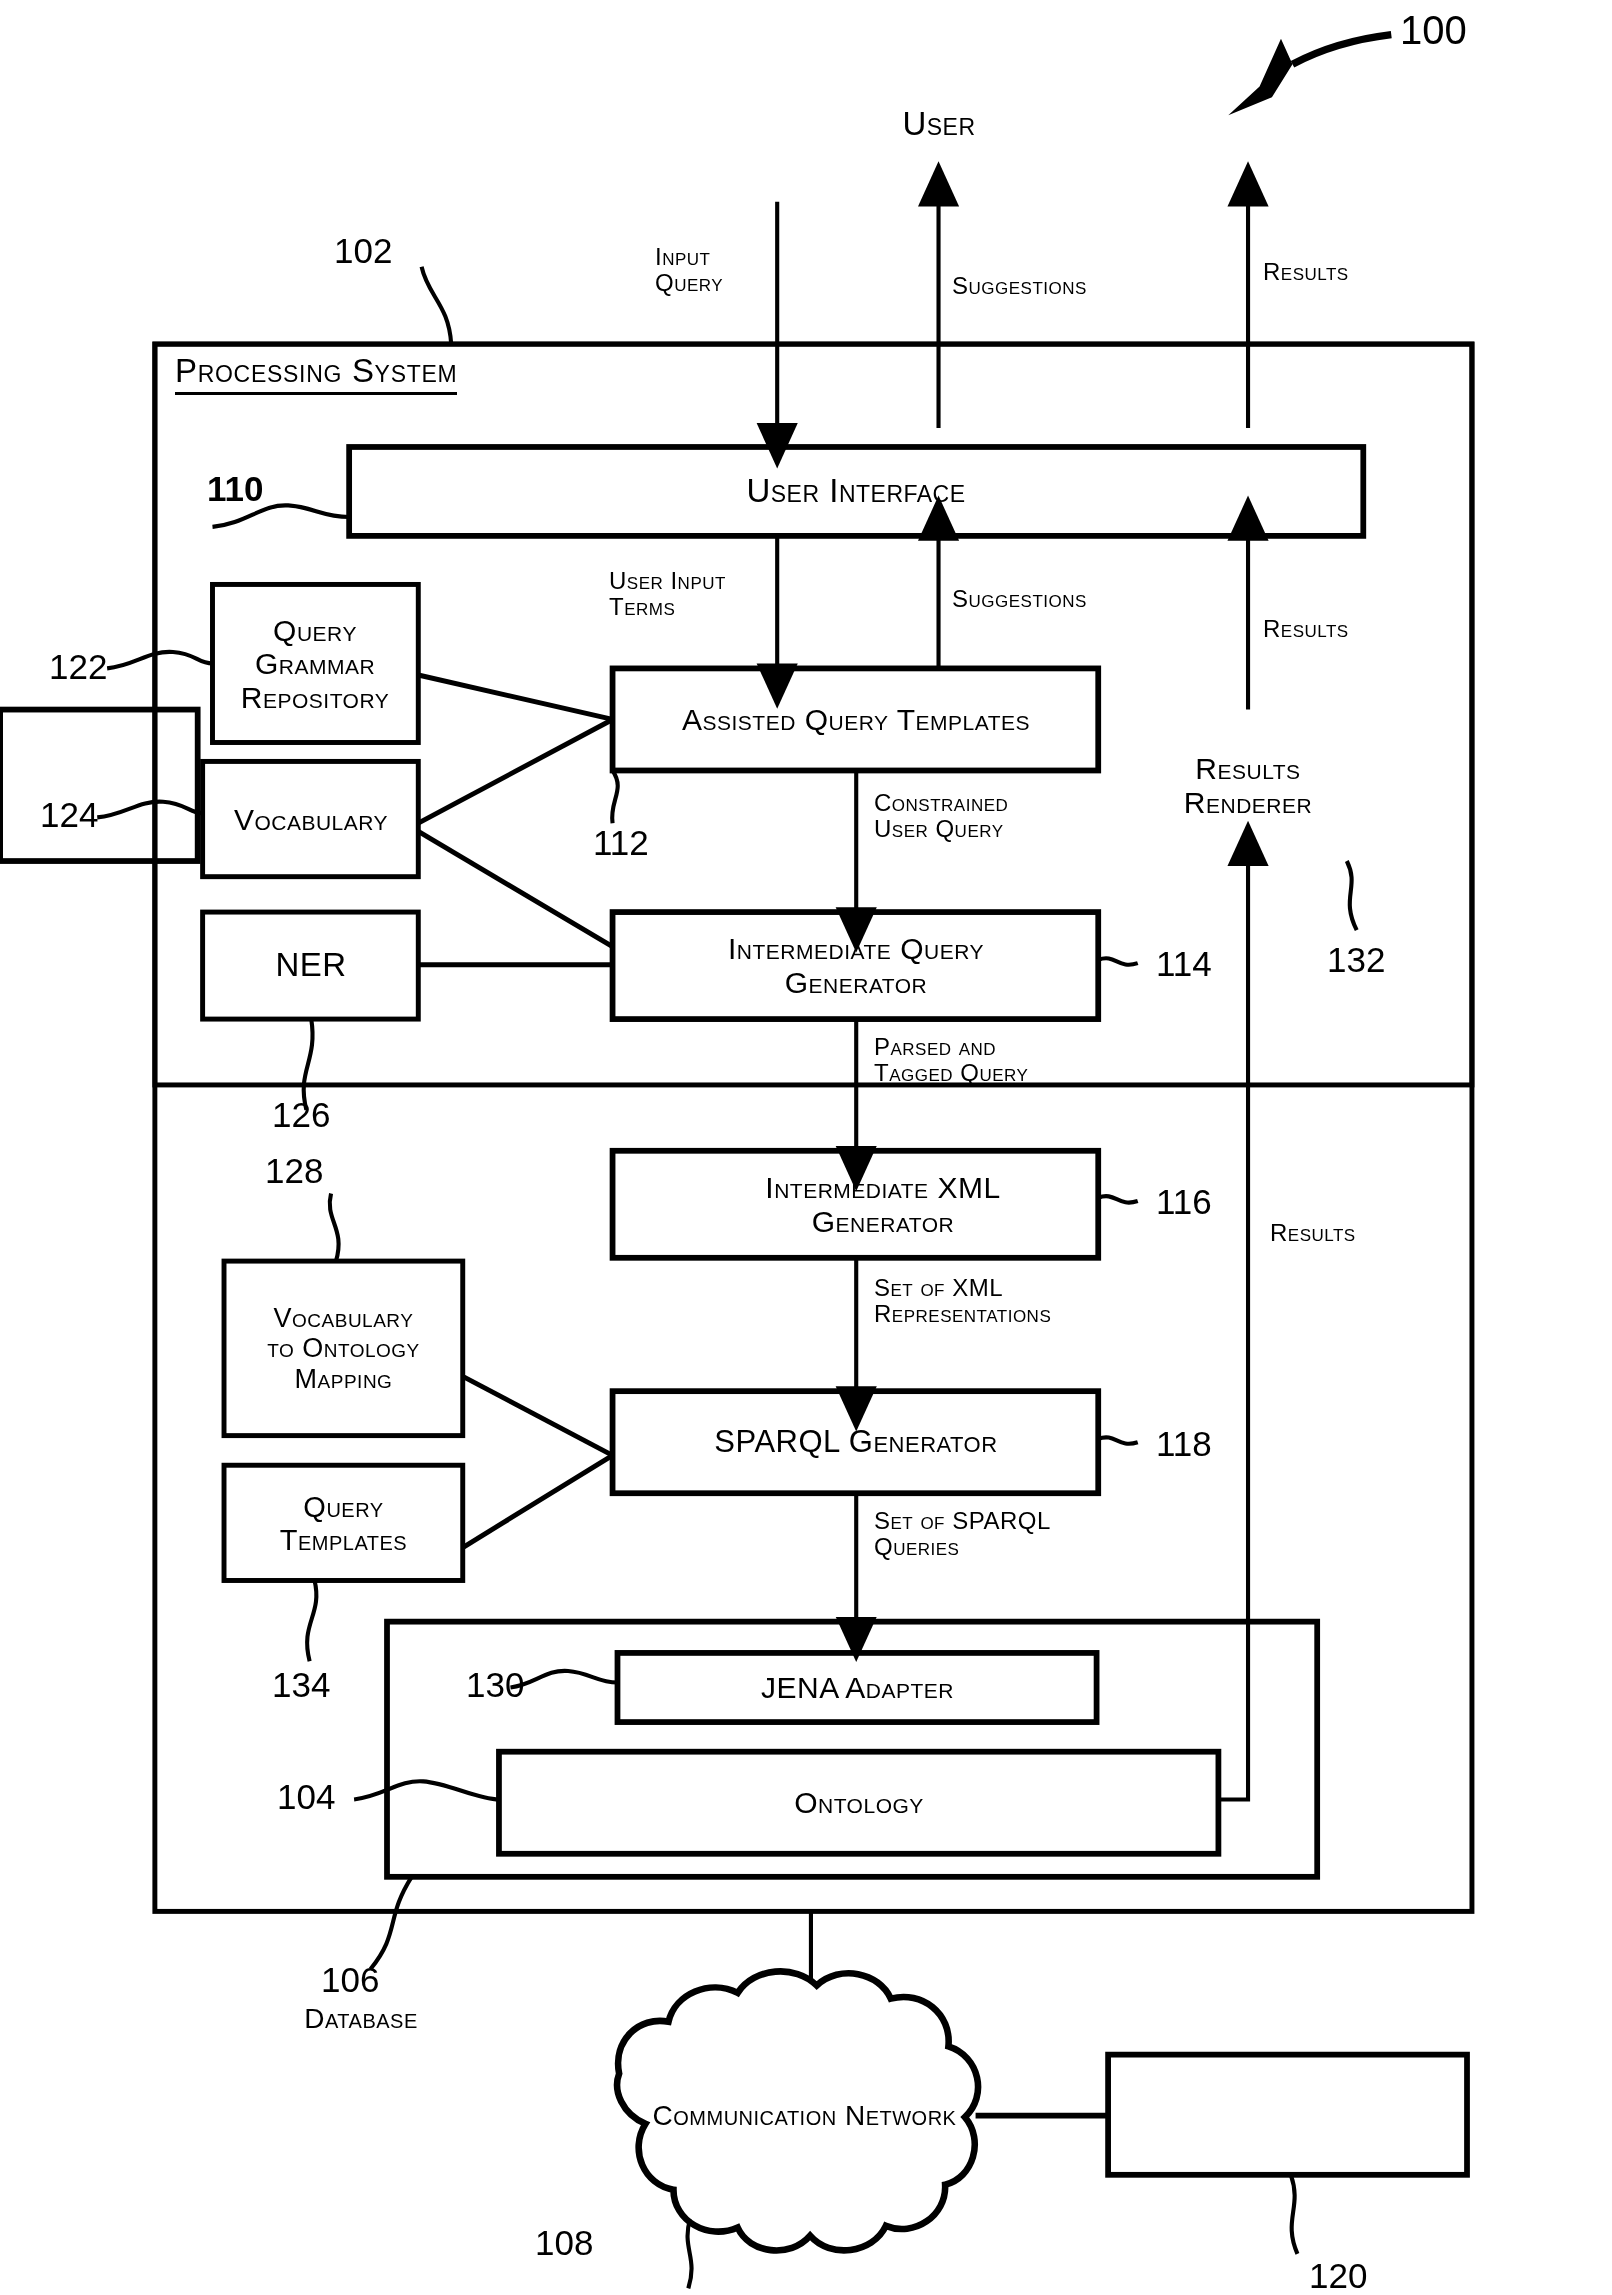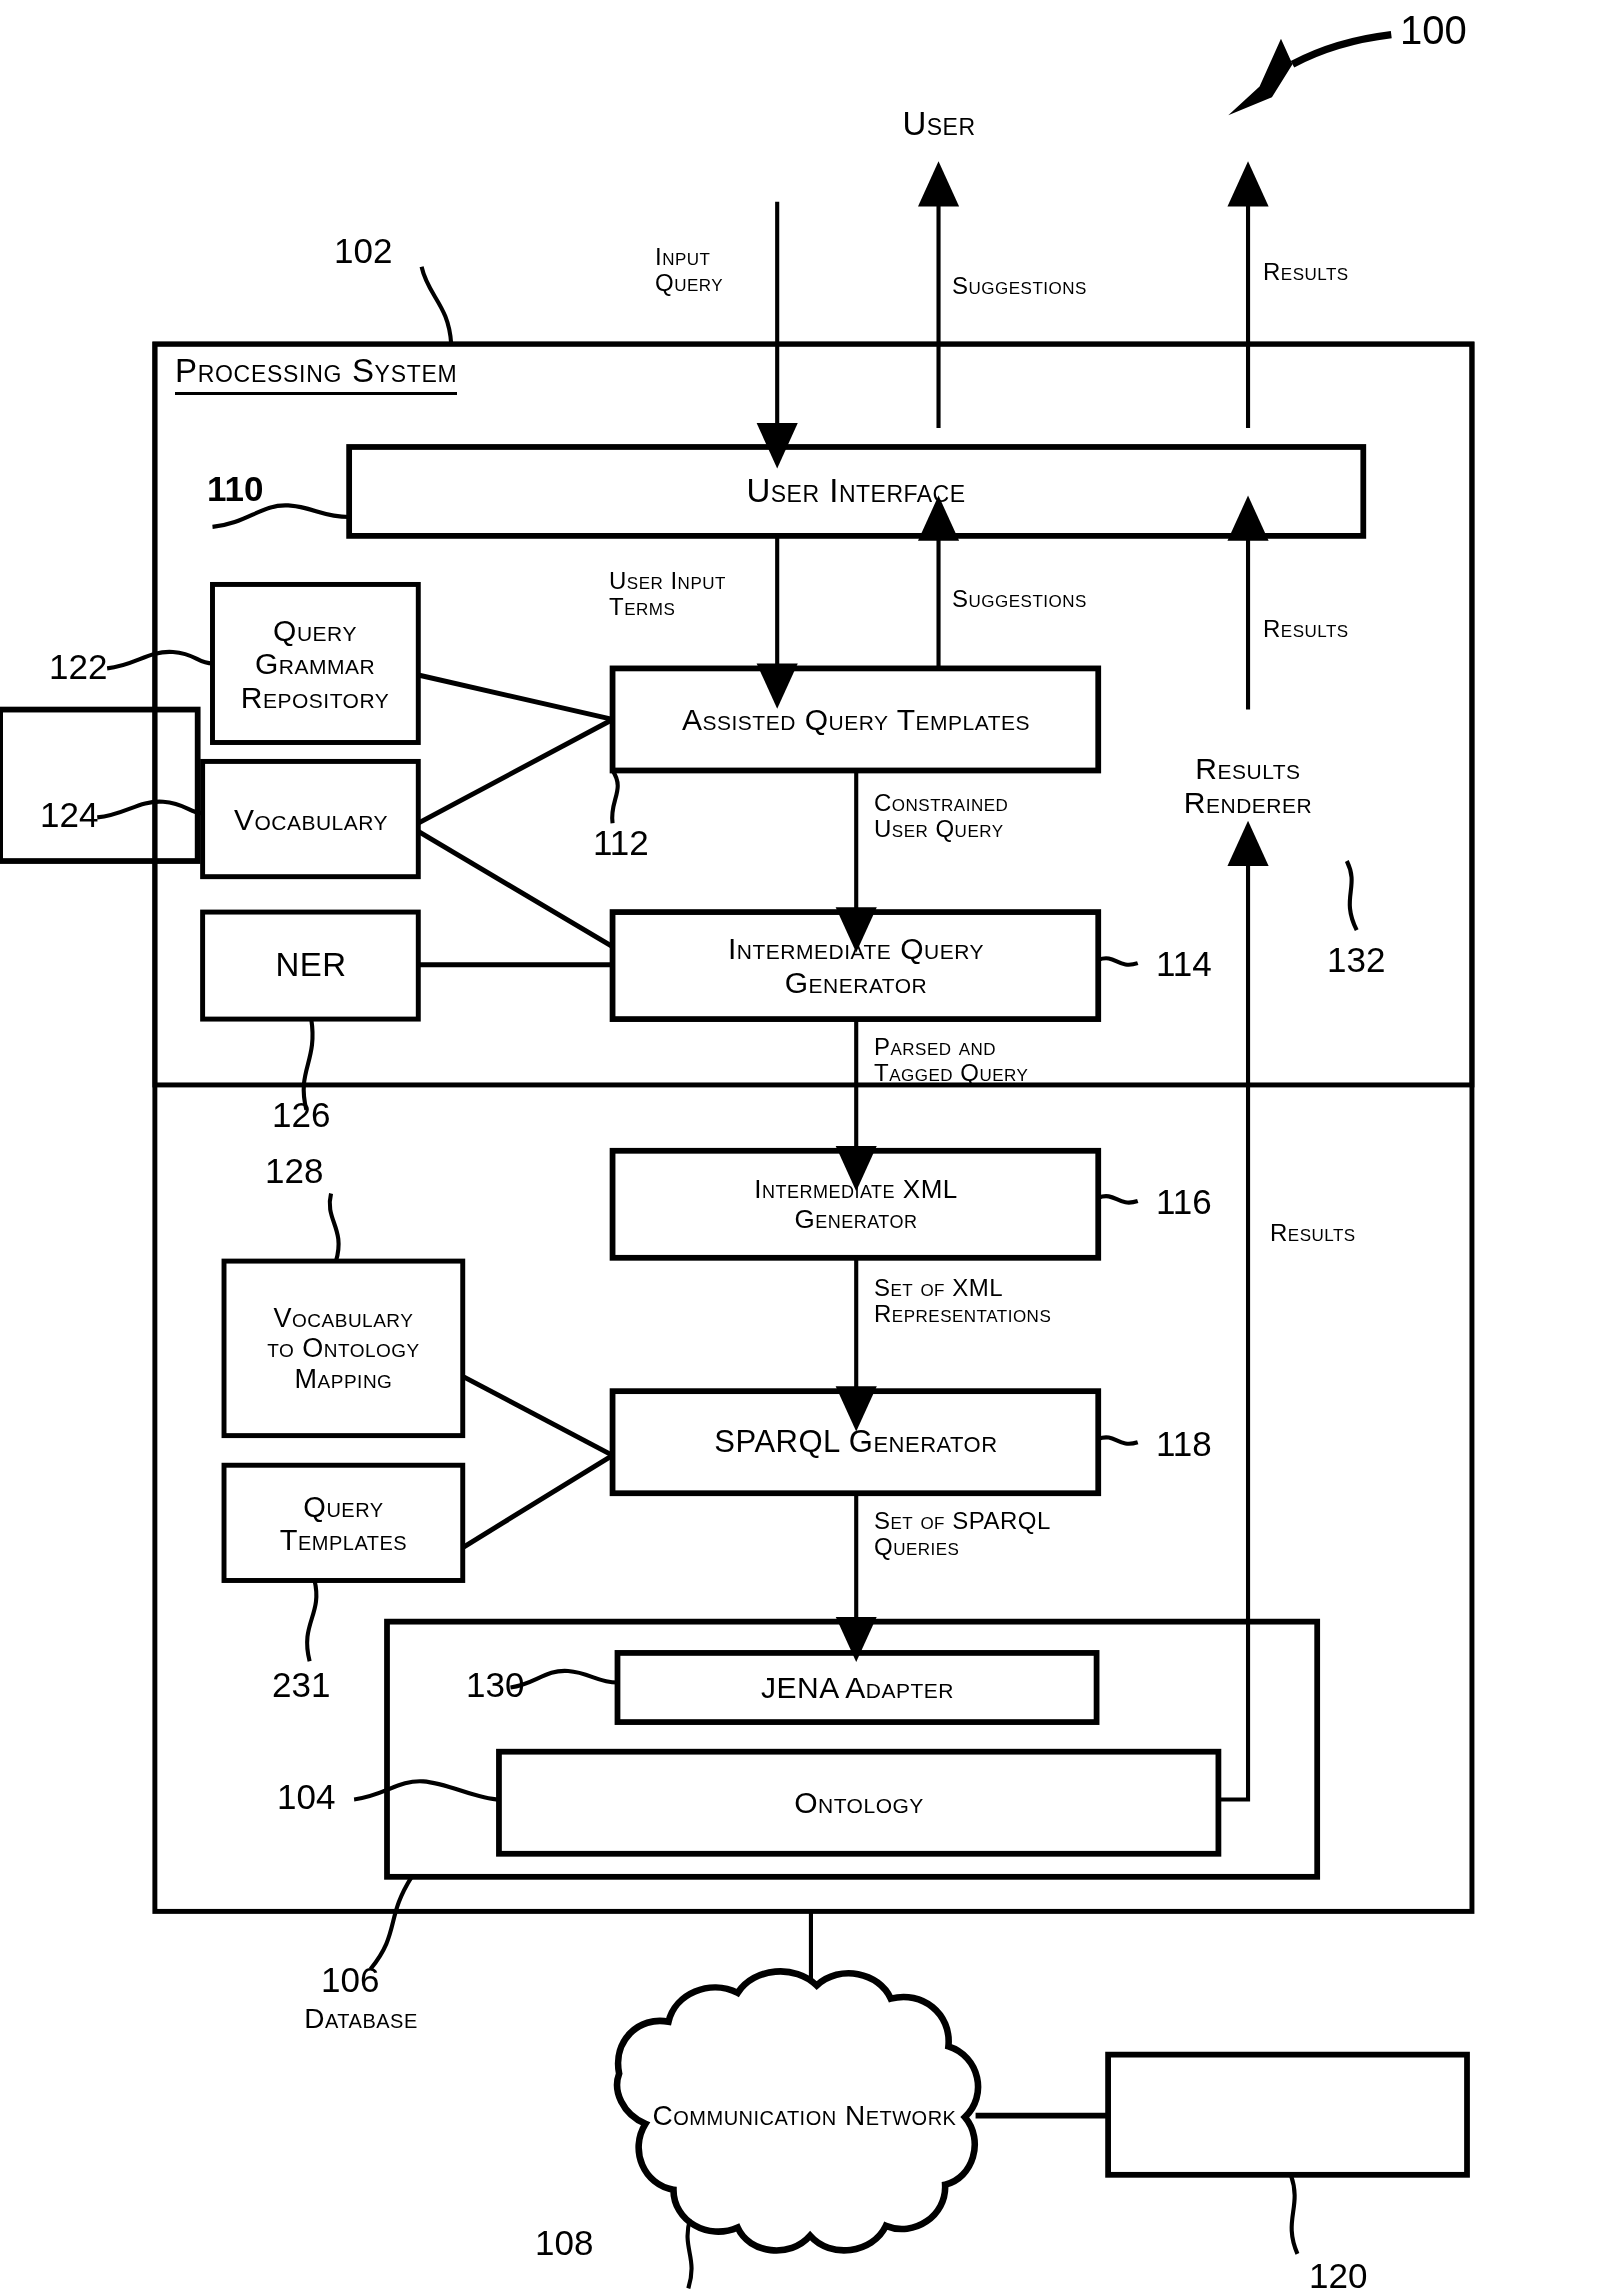--- a/index.html
+++ b/index.html
@@ -200,33 +200,33 @@
   <div class="flowlbl" style="left:874px;top:790px;width:214px;font-size:24px;text-align:left;">Constrained
 User Query</div>
 
   <div class="boxtext" style="left:613px;top:912px;width:486px;height:107px;font-size:30px;white-space:pre-line;">Intermediate Query
 Generator</div>
   <div class="lbl num" style="left:1156px;top:944px;">114</div>
 
   <div class="flowlbl" style="left:874px;top:1034px;width:231px;font-size:24px;text-align:left;">Parsed and
 Tagged Query</div>
 
-  <div class="boxtext" style="left:613px;top:1151px;width:486px;height:107px;font-size:26px;white-space:pre-line;">Intermediate XML
+  <div class="boxtext" style="left:640px;top:1151px;width:486px;height:107px;font-size:30px;white-space:pre-line;">Intermediate XML
 Generator</div>
   <div class="lbl num" style="left:1156px;top:1182px;">116</div>
 
   <div class="flowlbl" style="left:874px;top:1275px;width:247px;font-size:24px;text-align:left;">Set of XML
 Representations</div>
 
   <div class="lbl num" style="left:265px;top:1151px;">128</div>
   <div class="boxtext" style="left:224px;top:1261px;width:239px;height:175px;font-size:27px;white-space:pre-line;">Vocabulary
 to Ontology
 Mapping</div>
 
-  <div class="lbl num" style="left:272px;top:1665px;">231</div>
+  <div class="lbl num" style="left:272px;top:1665px;">134</div>
   <div class="boxtext" style="left:224px;top:1466px;width:239px;height:115px;font-size:29px;white-space:pre-line;">Query
 Templates</div>
 
   <div class="boxtext" style="left:613px;top:1391px;width:486px;height:102px;font-size:31px;">SPARQL Generator</div>
   <div class="lbl num" style="left:1156px;top:1424px;">118</div>
 
   <div class="flowlbl" style="left:874px;top:1508px;width:247px;font-size:24px;text-align:left;">Set of SPARQL
 Queries</div>
 
   <div class="boxtext" style="left:1149px;top:710px;width:198px;height:151px;font-size:30px;white-space:pre-line;">Results

